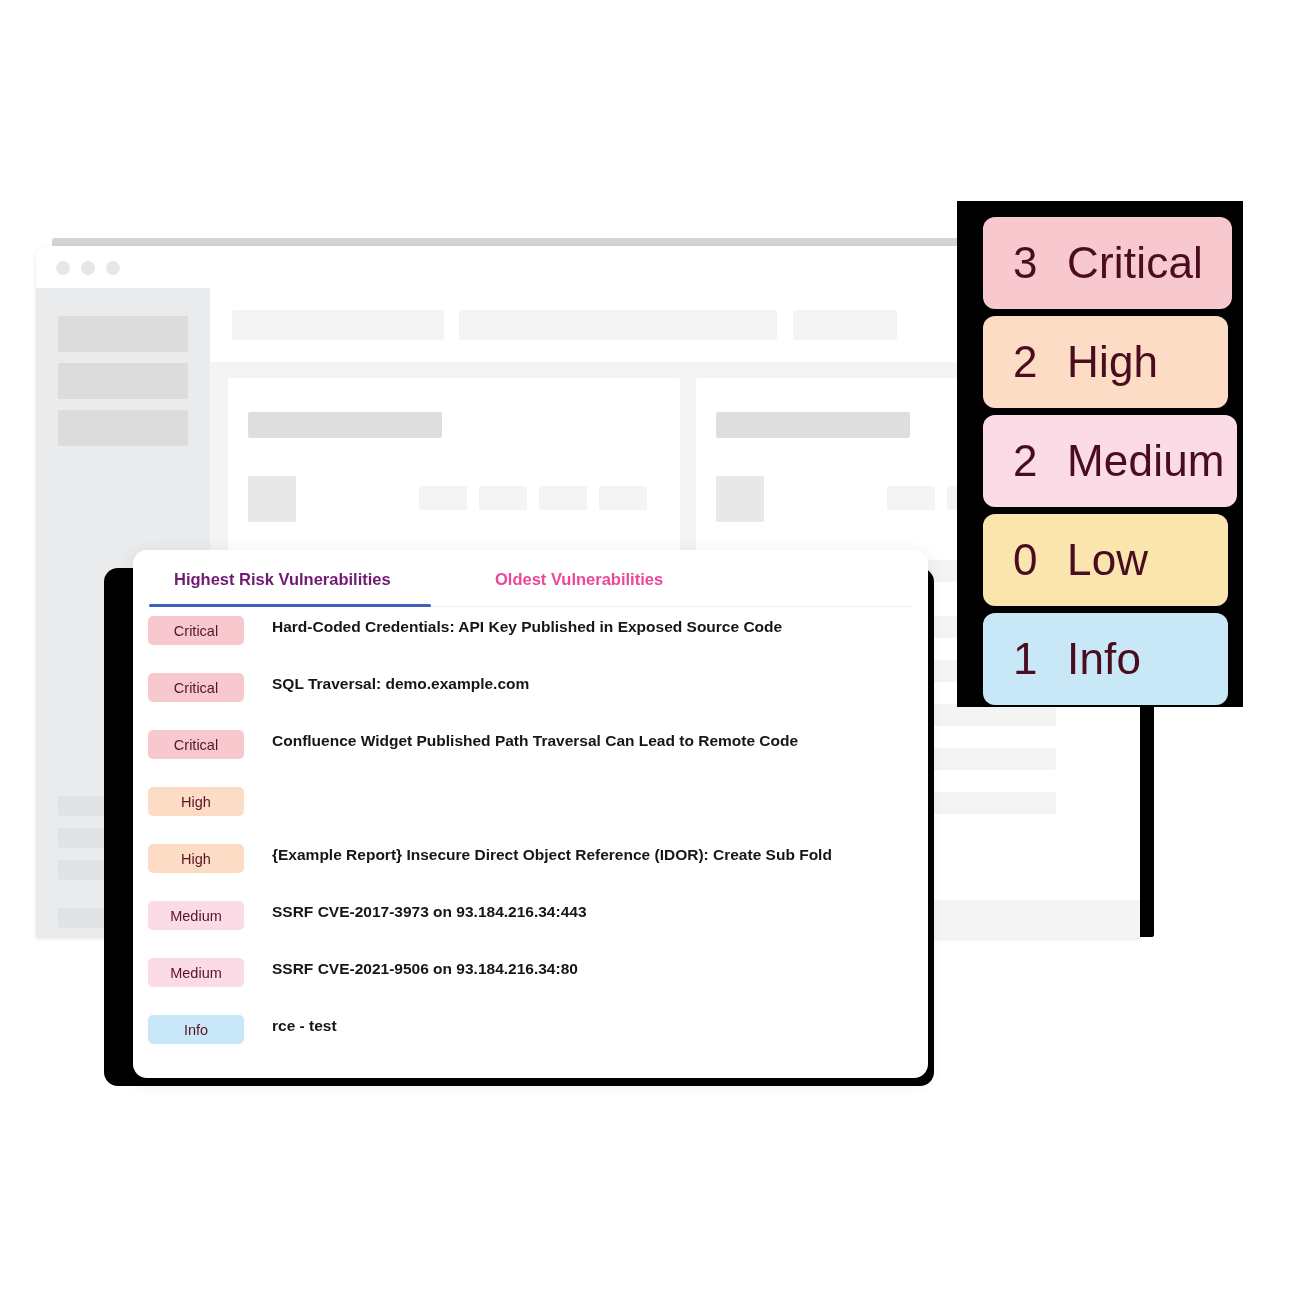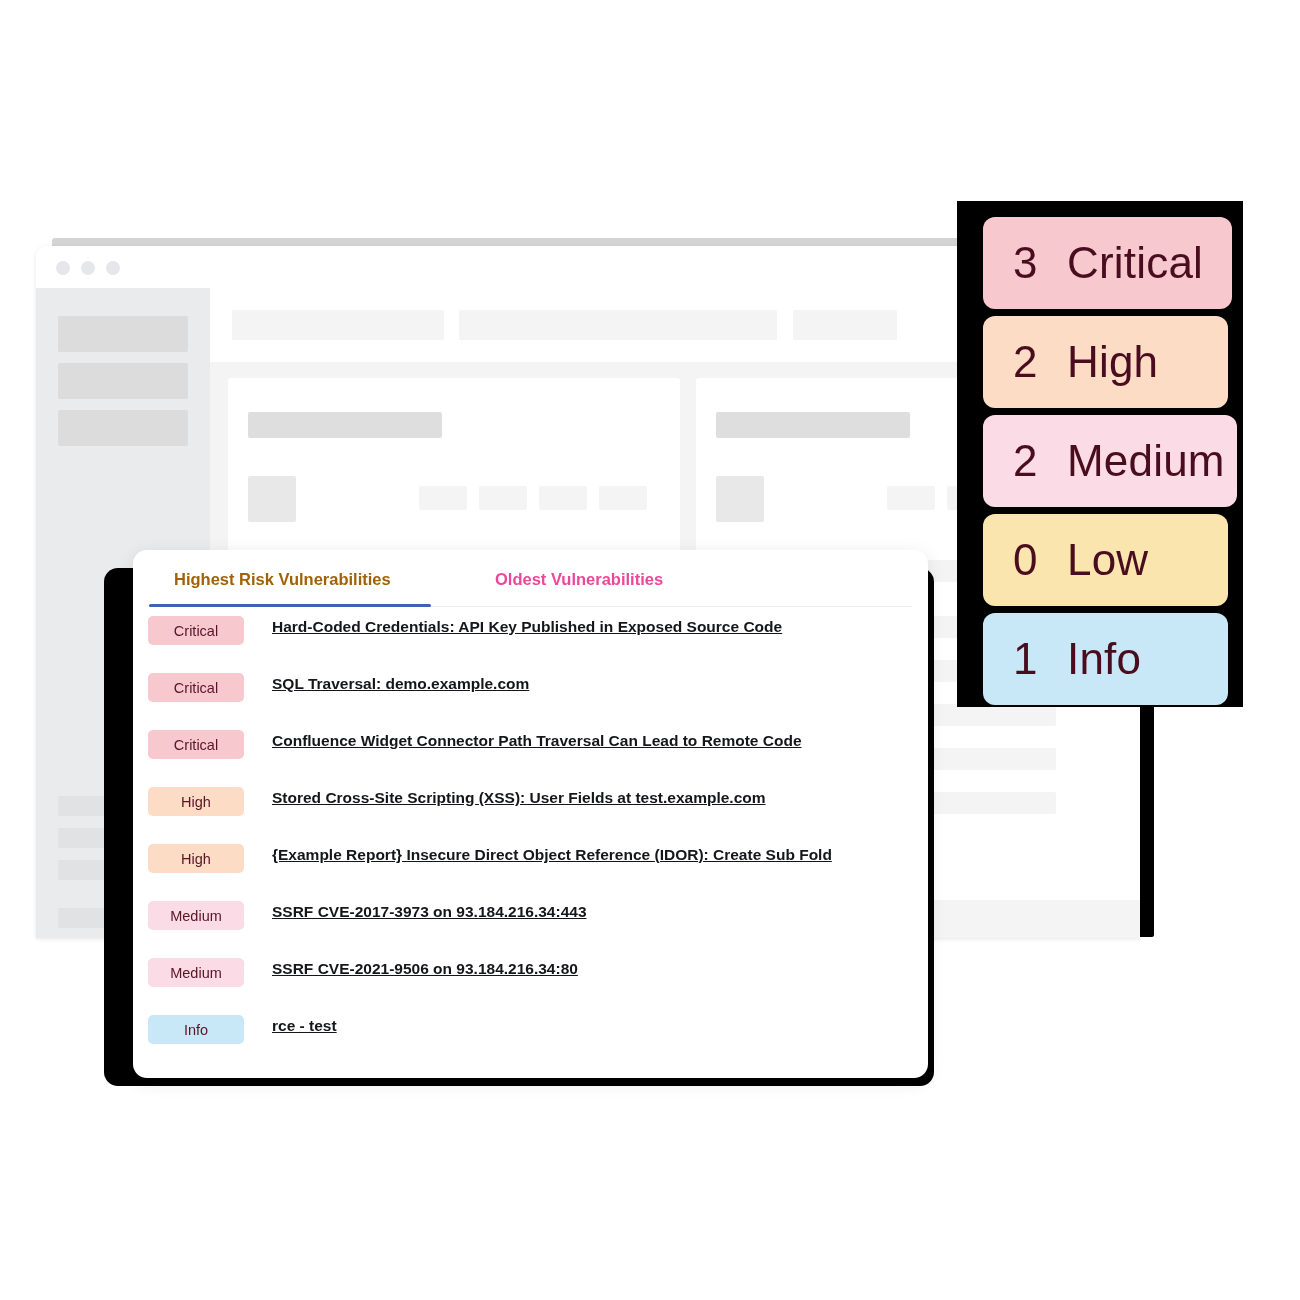--- a/index.html
+++ b/index.html
@@ -73,37 +73,36 @@
     position:absolute;left:133px;top:550px;width:795px;height:528px;
     background:#ffffff;border-radius:14px;
     box-shadow:0 4px 18px rgba(0,0,0,.10);
     overflow:hidden;
   }
   .tabs{position:absolute;left:0;top:0;width:100%;height:58px;}
   .tab{
     position:absolute;top:20px;font-size:16.5px;font-weight:bold;
     white-space:nowrap;
   }
-  .tab.active{left:41px;color:#a16207;text-align:center;}
+  .tab.active{left:41px;color:#701a75;text-align:center;}
   .tab.inactive{left:362px;color:#ec4899;}
   .tab-rule{position:absolute;left:16px;top:56px;width:763px;height:1px;background:#eceef1;}
   .tab-underline{position:absolute;left:16px;top:54px;width:282px;height:3px;background:#3f61b8;border-radius:2px;}
 
   .rows{position:absolute;left:0;top:58px;width:100%;}
   .vrow{position:relative;height:57px;}
   .chip{
     position:absolute;left:15px;top:8px;width:96px;height:29px;
     border-radius:5px;display:flex;align-items:center;justify-content:center;
     font-size:14.5px;color:#5a1328;
   }
   .vtitle{
     position:absolute;left:139px;top:10px;
     font-size:15.5px;font-weight:bold;color:#14161a;
     white-space:nowrap;
-    text-decoration:underline;
   }
 </style>
 </head>
 <body>
 
 <div id="stage">
 
   <div class="browser-shadow"></div>
   <div class="browser-top-strip"></div>
 
@@ -210,25 +209,24 @@
         <div class="vrow">
           <div class="chip" style="background: rgb(247, 201, 206);">Critical</div>
           <div class="vtitle">Hard-Coded Credentials: API Key Published in Exposed Source Code</div>
         </div>
         <div class="vrow">
           <div class="chip" style="background: rgb(247, 201, 206);">Critical</div>
           <div class="vtitle">SQL Traversal: demo.example.com</div>
         </div>
         <div class="vrow">
           <div class="chip" style="background: rgb(247, 201, 206);">Critical</div>
-          <div class="vtitle">Confluence Widget Connector Path Traversal Can Lead to Remote Code</div>
+          <div class="vtitle">Confluence Widget Published Path Traversal Can Lead to Remote Code</div>
         </div>
         <div class="vrow">
           <div class="chip" style="background: rgb(252, 220, 196);">High</div>
-          <div class="vtitle">Stored Cross-Site Scripting (XSS): User Fields at test.example.com</div>
         </div>
         <div class="vrow">
           <div class="chip" style="background: rgb(252, 220, 196);">High</div>
           <div class="vtitle">{Example Report} Insecure Direct Object Reference (IDOR): Create Sub Fold</div>
         </div>
         <div class="vrow">
           <div class="chip" style="background: rgb(251, 220, 230);">Medium</div>
           <div class="vtitle">SSRF CVE-2017-3973 on 93.184.216.34:443</div>
         </div>
         <div class="vrow">

